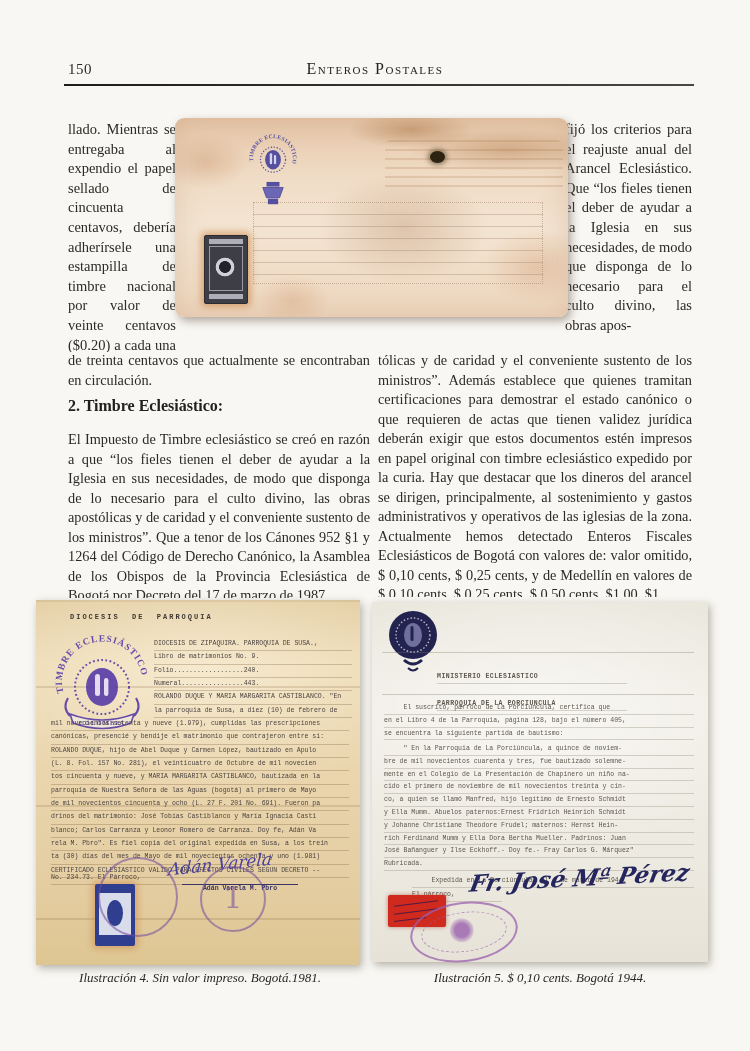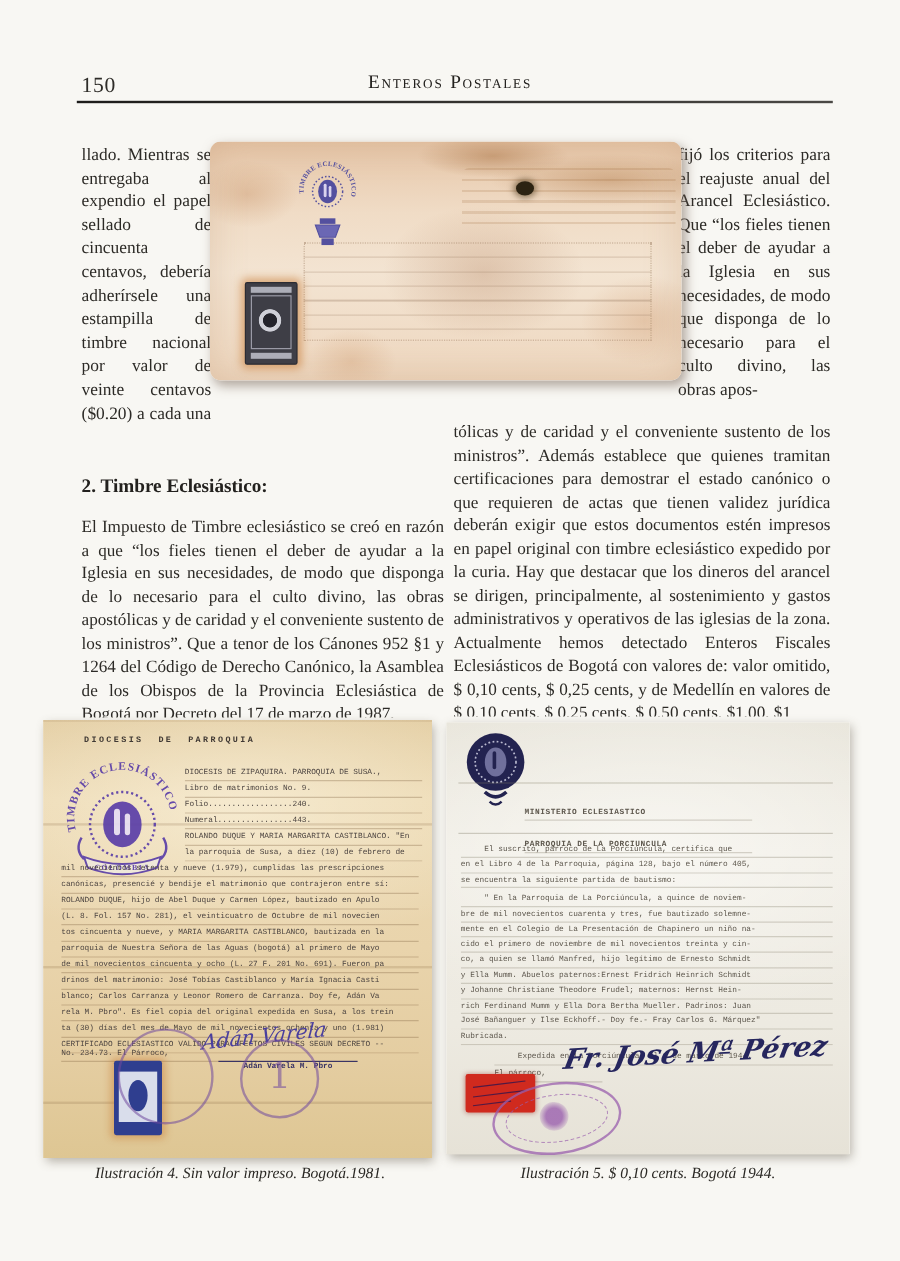--- a/index.html
+++ b/index.html
@@ -1,20 +1,20 @@
 <!DOCTYPE html>
 <html><head>
 <meta charset="utf-8">
 <style>
   html,body{margin:0;padding:0;background:#e8e8e6;}
   #page{position:relative;width:750px;height:1051px;background:#f8f7f3;overflow:hidden;
         font-family:"Liberation Serif",serif;color:#2e2c28;}
   .abs{position:absolute;}
   
-  #page-number{left:68px;top:61px;font-size:18px;letter-spacing:.5px;}
+  #page-number{left:68px;top:61px;font-size:15px;letter-spacing:.5px;}
   #journal-title{left:0;top:60px;width:750px;text-align:center;font-size:16px;
                  font-variant:small-caps;letter-spacing:1.5px;color:#23211e;font-family:Liberation Serif, serif;}
   #header-rule{left:64px;top:84px;width:630px;height:2px;background:linear-gradient(90deg,#1d1c1a,#4a4844);}
   
   .bodytxt{font-size:14.5px;line-height:19.6px;text-align:justify;color:#2c2a26;hyphens:auto;}
   .widepar{font-size:14.3px;line-height:19.5px;text-align:justify;color:#2c2a26;}
   #col-left-narrow{left:68px;top:120px;width:108px;height:232px;overflow:hidden;}
   #col-right-narrow{left:565px;top:120px;width:127px;height:242px;overflow:hidden;}
   #left-cont{left:68px;top:351px;width:302px;}
   #section-heading{left:68px;top:397px;font-size:16px;font-weight:bold;color:#23211e;}
@@ -138,20 +138,21 @@
       <rect x="24.5" y="75" width="11" height="6" fill="#54509f"></rect>
     </svg>
     <div class="abs" id="env-stamp">
       <div class="bar" style="top:3px"></div>
       <div class="inner"></div>
       <div class="medallion"></div>
       <div class="bar" style="bottom:4px"></div>
     </div>
   </div>
 
+  <div class="abs widepar" id="left-cont">de treinta centavos que actualmente se encontra­ban en circulación.</div>
   <div class="abs" id="section-heading">2. Timbre Eclesiástico:</div>
   <div class="abs widepar" id="left-para">El Impuesto de Timbre eclesiástico se creó en razón a que “los fieles tienen el deber de ayudar a la Iglesia en sus necesidades, de modo que disponga de lo necesario para el culto divino, las obras apostólicas y de caridad y el conveniente sustento de los ministros”. Que a tenor de los Cánones 952 §1 y 1264 del Código de Derecho Canónico, la Asamblea de los Obispos de la Provincia Eclesiástica de Bogotá por Decreto del 17 de marzo de 1987,</div>
   <div class="abs widepar" id="right-para">tólicas y de caridad y el conveniente sustento de los ministros”. Además establece que quienes tramitan certificaciones para demostrar el estado canónico o que requieren de actas que tienen validez jurídica deberán exigir que estos documentos estén impresos en papel original con timbre eclesiástico expedido por la curia. Hay que destacar que los dineros del arancel se dirigen, principalmente, al sostenimiento y gastos administrativos y operativos de las iglesias de la zona. Actualmente hemos detectado Enteros Fiscales Eclesiásticos de Bogotá con valores de: valor omitido, $ 0,10 cents, $ 0,25 cents,  y de Medellín en valores de $ 0,10 cents, $ 0,25 cents, $ 0,50 cents, $1,00, $1</div>
 
   <div class="abs doc" id="doc4">
     <div class="foldline" style="top:86px"></div>
     <div class="foldline" style="top:205px"></div>
     <div class="foldline" style="top:318px"></div>
     <div class="abs typed" id="doc4-letterhead">DIOCESIS  DE  PARROQUIA</div>
     <svg class="abs" id="doc4-seal" viewBox="0 0 100 100">

